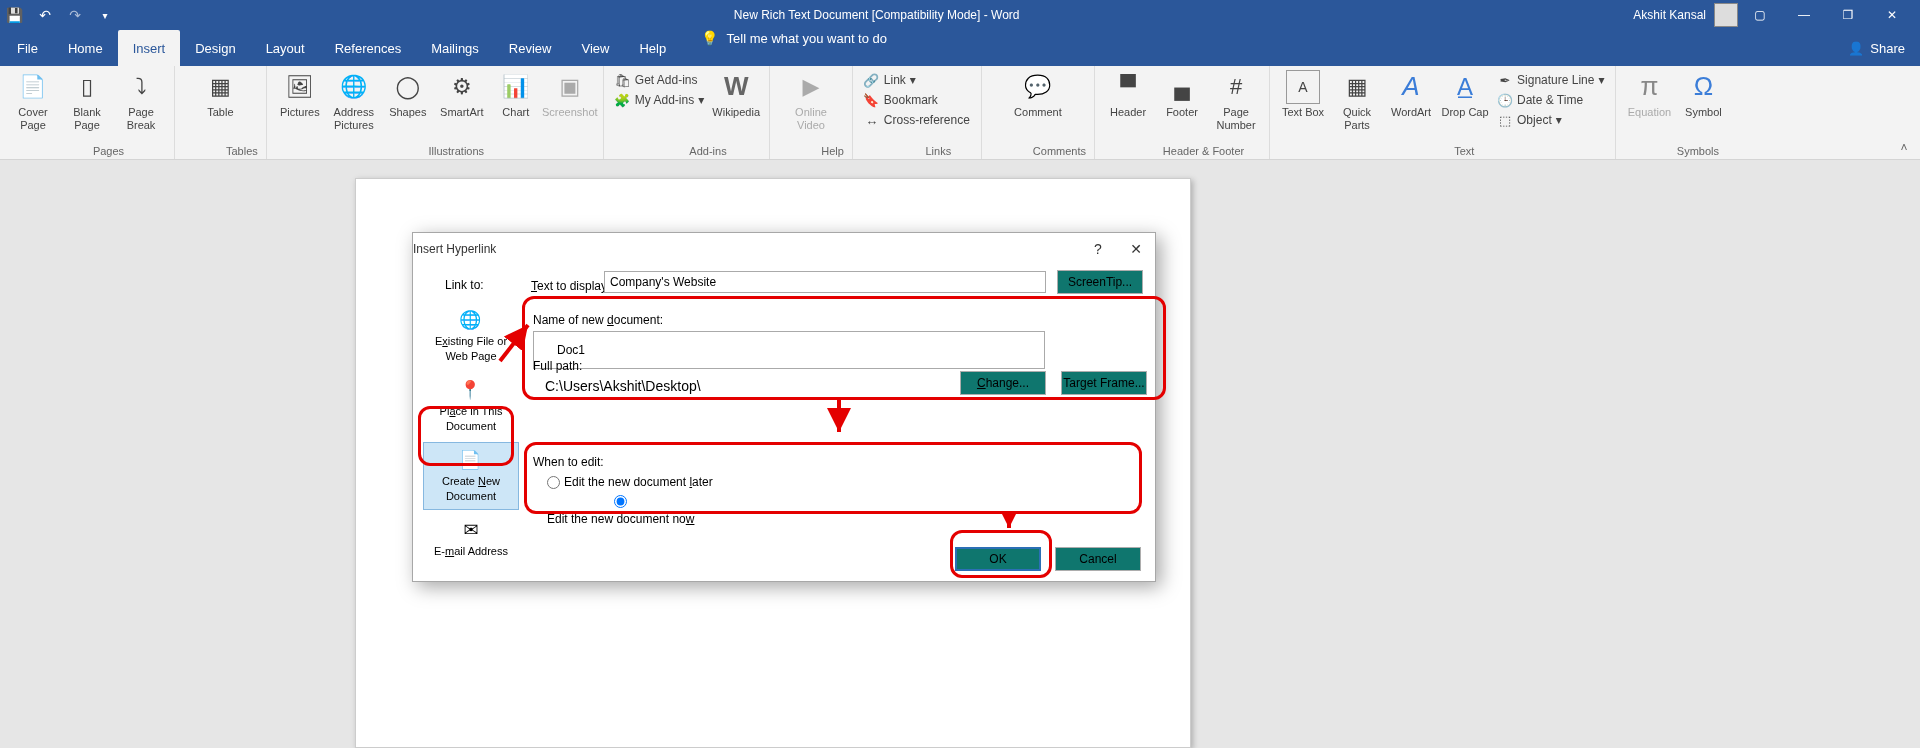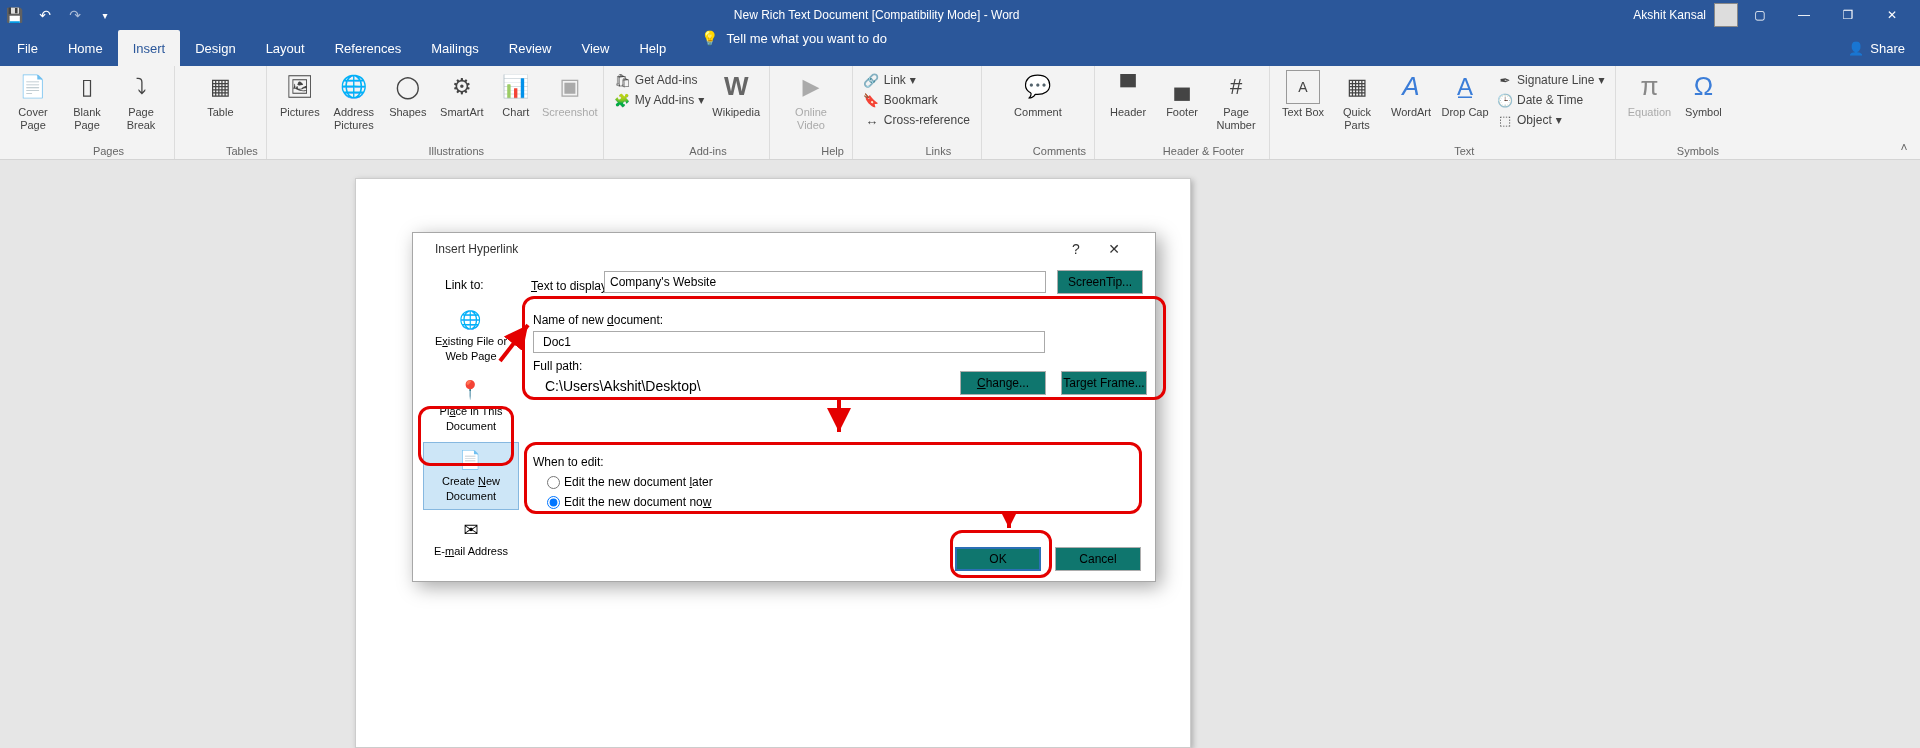--- a/index.html
+++ b/index.html
@@ -35,45 +35,45 @@
   .small-item { display:flex; align-items:center; gap:4px; padding:2px 3px; white-space:nowrap;}
   .small-item .si-icon { width:16px; height:16px; display:flex;align-items:center;justify-content:center; font-size:13px;}
   .collapse-btn { position:absolute; right:6px; bottom:2px; width:20px; height:18px; display:flex;align-items:center;justify-content:center; font-size:12px; color:#666;}
 
   
   .doc-area { position:absolute; top:160px; left:0; right:0; bottom:0; background:#e6e6e6;}
   .page { position:absolute; left:355px; top:18px; width:836px; height:570px; background:#fff; box-shadow:2px 2px 6px rgba(0,0,0,0.25), inset 0 0 0 1px #ccc;}
 
   
   .dialog { position:absolute; left:412px; top:232px; width:744px; height:350px; background:#fff; border:1px solid #a7a7a7; box-shadow:5px 5px 18px rgba(0,0,0,0.35); z-index:50; }
-  .dlg-title { height:32px; display:flex; align-items:center; padding:0 22px; font-size:12px; color:#333;}
+  .dlg-title { height:32px; display:flex; align-items:center; padding:0 0; font-size:12px; color:#333;}
   .dlg-title .dtspacer { flex:1; }
   .dlg-title .help, .dlg-title .close { width:38px; height:32px; display:flex; align-items:center; justify-content:center; font-size:14px;}
 
   .dlg-body { position:absolute; left:0; top:32px; right:0; bottom:44px;}
   .linkto-label { position:absolute; left:32px; top:13px; font-size:12px; }
   .linkto-panel { position:absolute; left:10px; top:35px; width:96px; height:270px;}
   .linkto-item { display:flex; flex-direction:column; align-items:center; justify-content:center; font-size:11px; text-align:center; padding:6px 4px; line-height:1.3; border:1px solid transparent; margin:2px 0;}
   .linkto-item.selected { background:#cde6f7; border:1px solid #86b8e0;}
   .linkto-item .li-icon { font-size:18px; margin-bottom:2px;}
 
   .text-display-lbl { position:absolute; left:118px; top:14px; font-size:12px;}
   .text-display-inp { position:absolute; left:191px; top:6px; width:442px; height:22px; border:1px solid #aaa; font-size:12px; padding:2px 5px;}
   .screentip-btn { position:absolute; left:644px; top:5px; width:86px; height:24px;}
 
   .dlg-right { position:absolute; left:112px; top:34px; width:628px; height:242px;}
   .nnd-lbl { position:absolute; left:8px; top:14px; font-size:12px;}
-  .nnd-inp { position:absolute; left:8px; top:32px; width:512px; height:22px; border:1px solid #aaa; font-size:12px; padding:2px 9px;}
+  .nnd-inp { position:absolute; left:8px; top:32px; width:512px; height:38px; border:1px solid #aaa; font-size:12px; padding:2px 23px;}
   .fp-lbl { position:absolute; left:8px; top:60px; font-size:12px;}
   .fp-val { position:absolute; left:20px; top:79px; font-size:14px;}
   .change-btn { position:absolute; left:435px; top:72px; width:86px; height:24px;}
   .tf-btn { position:absolute; left:536px; top:72px; width:86px; height:24px;}
   .wte-lbl { position:absolute; left:8px; top:156px; font-size:12px;}
   .radio1 { position:absolute; left:22px; top:176px; display:flex; align-items:center; font-size:12px; gap:4px;}
-  .radio2 { position:absolute; left:22px; top:196px; display:flex; align-items:center; font-size:12px; gap:4px;}
+  .radio2 { position:absolute; left:22px; top:196px; display:flex; align-items:center; font-size:12px; gap:4px;flex-direction:column;}
 
   .dlg-footer { position:absolute; left:0; right:0; bottom:0; height:44px; display:flex; justify-content:flex-end; align-items:center; padding-right:14px; gap:14px;}
   .push-btn { min-width:86px; height:24px; background:#0f766e; border:1px solid #adadad; font-size:12px; display:flex;align-items:center;justify-content:center;}
   .push-btn.primary { border:2px solid #2b6fb5; }
 
   
   .anno { position:absolute; border:3px solid #e40000; border-radius:12px; pointer-events:none; z-index:60;}
   .arrow { position:absolute; z-index:61; pointer-events:none;}
 
   u { text-decoration: underline; }

